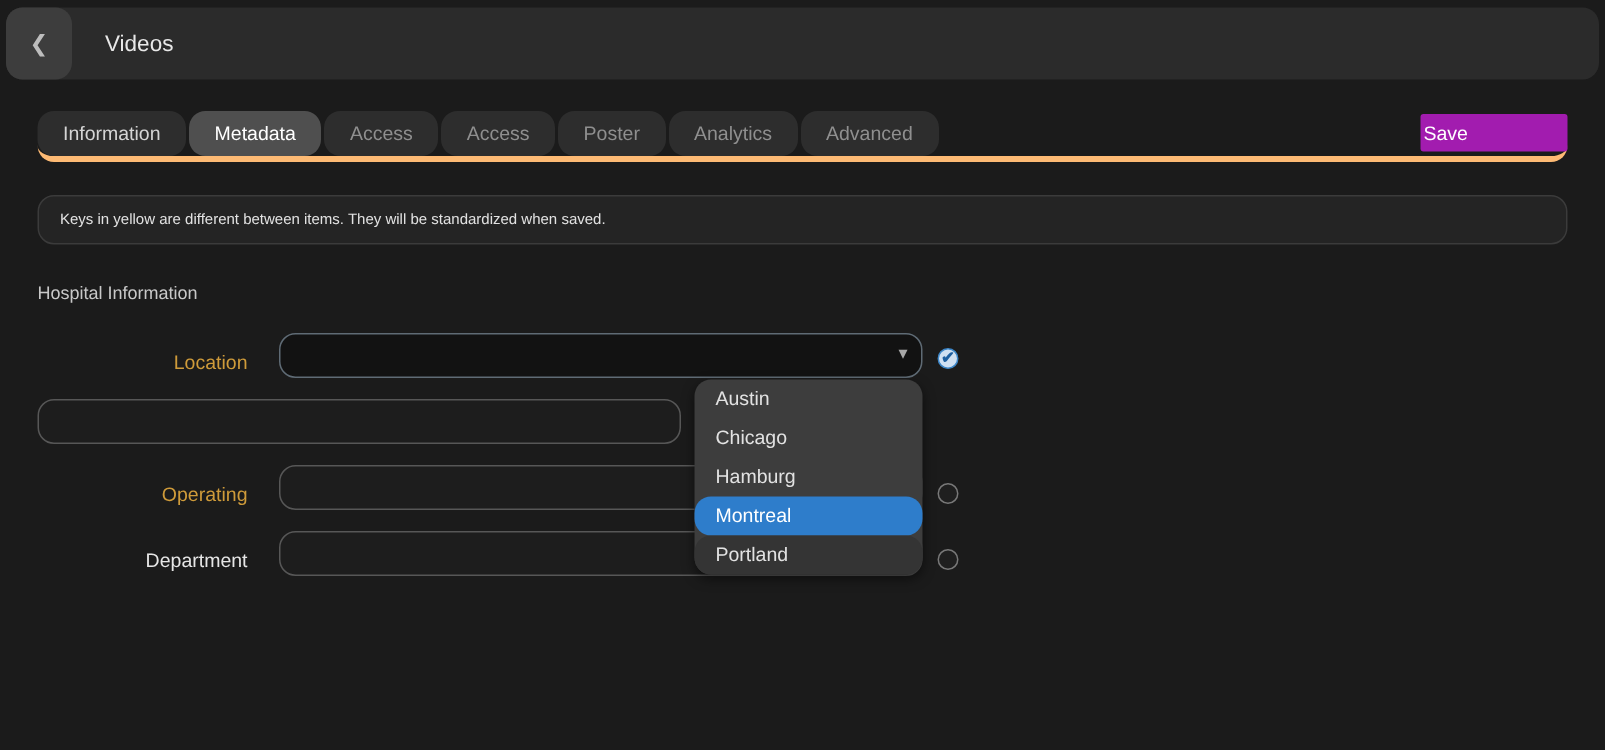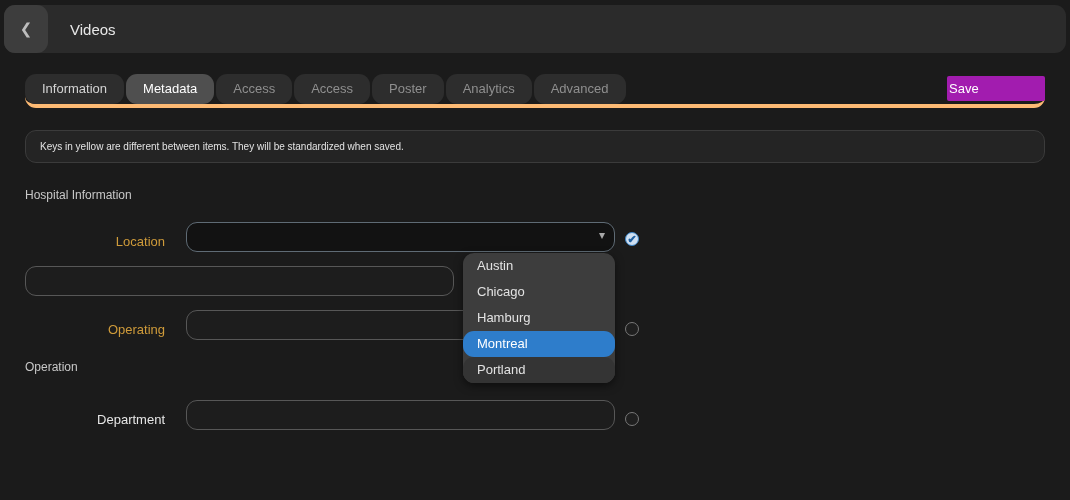--- a/index.html
+++ b/index.html
@@ -234,21 +234,20 @@
   </div>
 
   <div class="form-row">
     <div class="field-label yellow">Operating</div>
     <div class="input-wrap">
       <input class="text-input" type="text" value="" style="">
     </div>
     <div class="checkbox"></div>
   </div>
 
-  <h2 class="section-title op">Operation</h2>
 
 
   <div class="form-row">
     <div class="field-label">Department</div>
     <div class="input-wrap">
       <input class="text-input" type="text" value="" style="">
     </div>
     <div class="checkbox"></div>
   </div>
 

